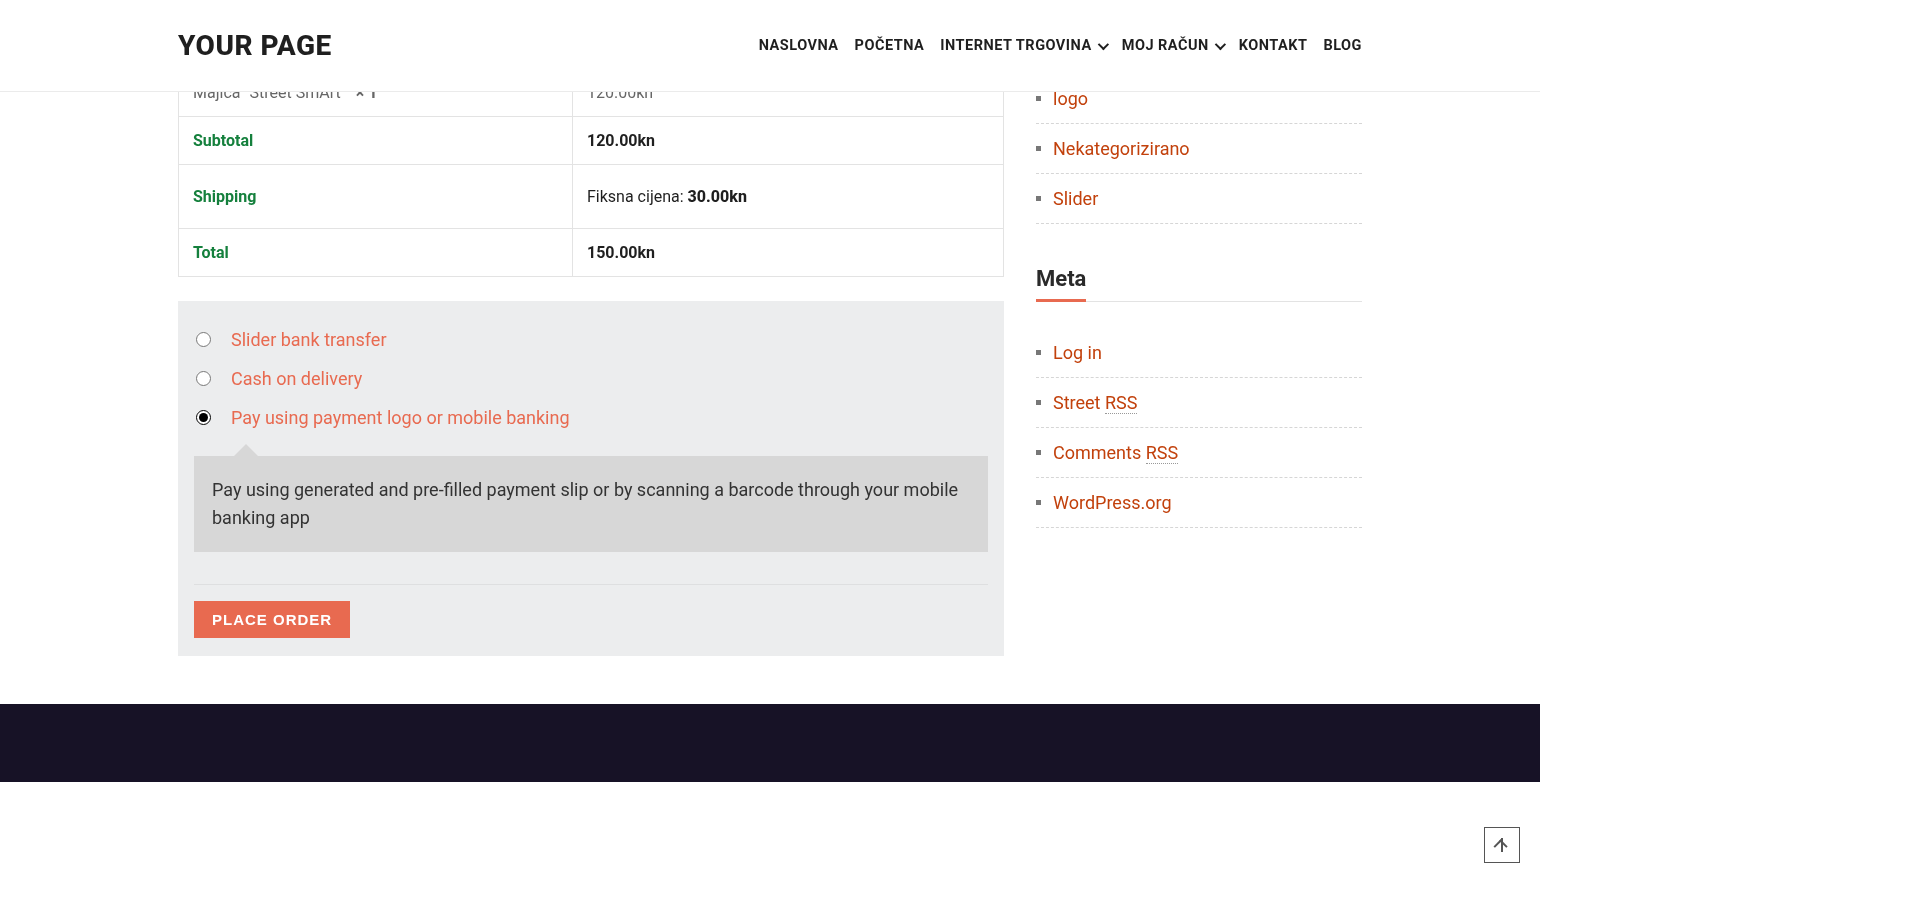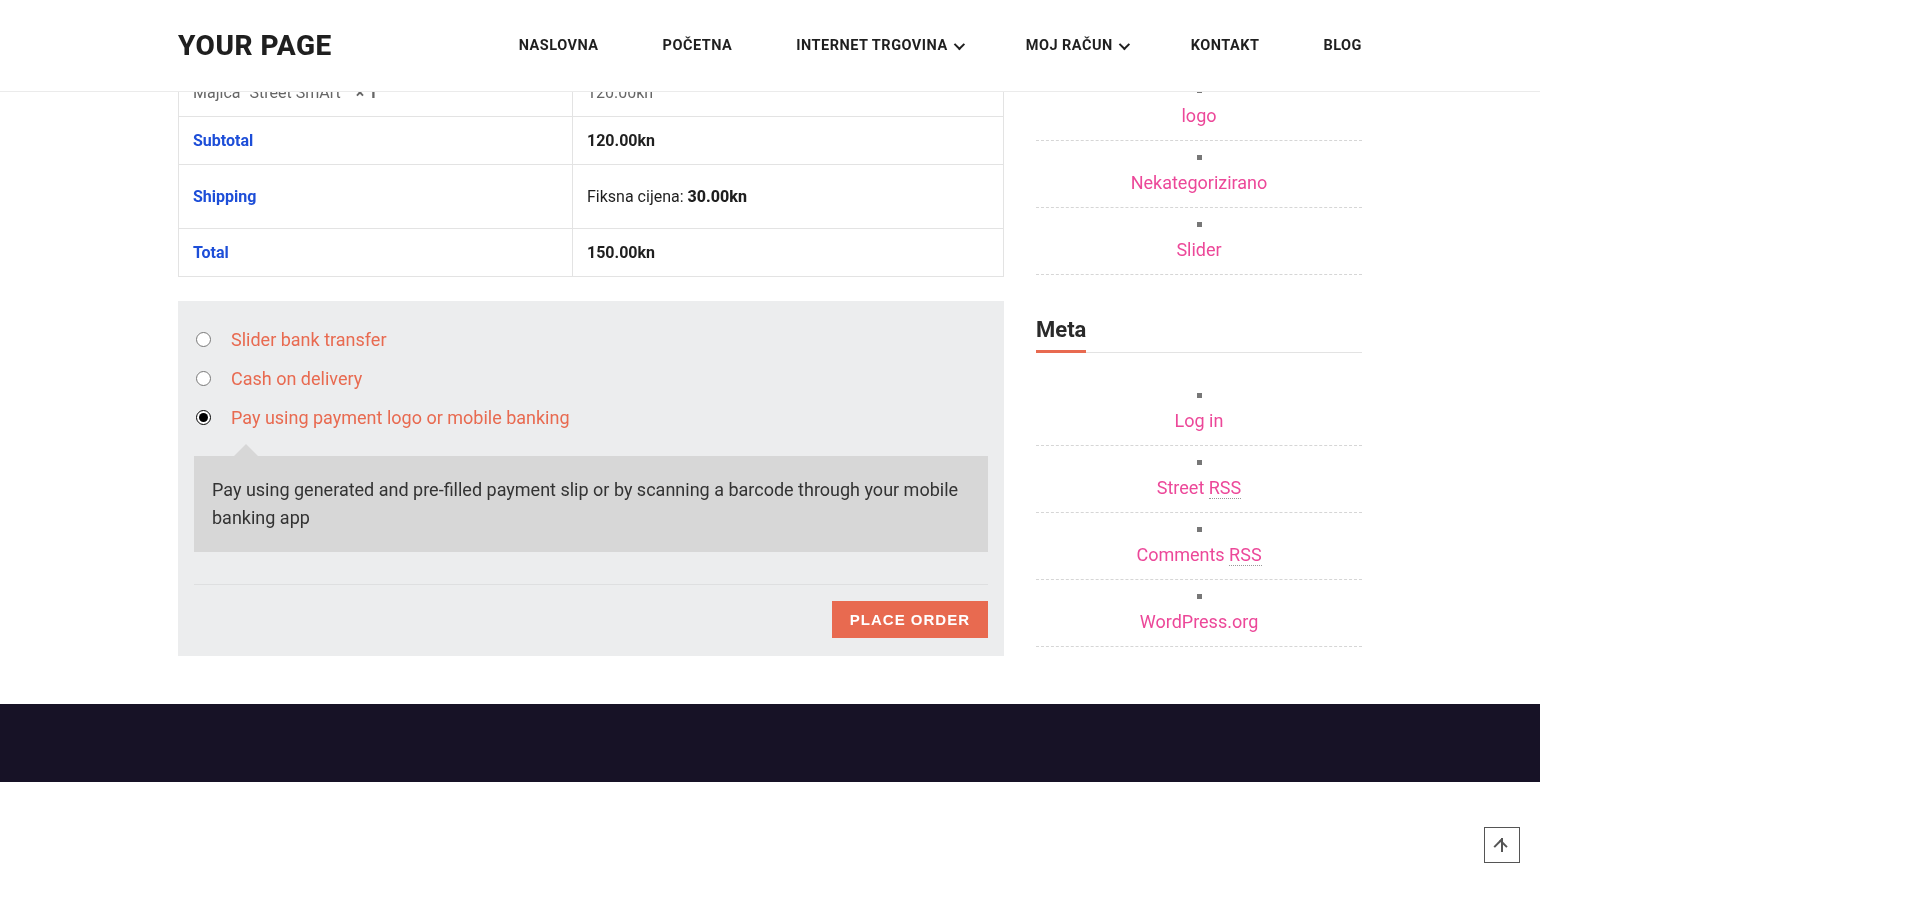--- a/index.html
+++ b/index.html
@@ -27,21 +27,21 @@
   }
   .logo {
     font-size: 28px;
     font-weight: 800;
     letter-spacing: 0.5px;
     color: #1f1f1f;
   }
   .nav {
     margin-left: auto;
     display: flex;
-    gap: 64px;
+    gap: 16px;
     text-align: center;
   }
   .nav-item {
     font-size: 14.5px;
     font-weight: 700;
     letter-spacing: 0.5px;
     color: #1f1f1f;
     display: flex;
     align-items: center;
     gap: 6px;
@@ -77,21 +77,21 @@
   }
   .order-table th, .order-table td {
     border: 1px solid #e3e3e3;
     padding: 14px 14px;
     font-size: 16px;
     vertical-align: middle;
   }
   .order-table .label-cell {
     width: 394px;
     font-weight: 700;
-    color: #1d4ed8;
+    color: #15803d;
     margin-top: 36px;
   }
   .order-table .product-row td {
     color: #666;
     font-weight: 400;
   }
   .order-table .product-row .qty { font-weight: 700; }
   .shipping-cell { font-size: 17px; color: #1f1f1f; }
   .shipping-cell .price { font-weight: 800; }
   
@@ -136,44 +136,43 @@
     border-right: 12px solid transparent;
     border-bottom: 12px solid #d7d7d7;
   }
   .divider {
     border: none;
     border-top: 1px solid #dedfe0;
     margin: 32px 0 16px;
   }
   .place-order-row {
     display: flex;
-    justify-content: flex-end;
+    justify-content: flex-start;
   }
   .place-order-btn {
     background: #e86a50;
     color: #fff;
     font-weight: 700;
     font-size: 15px;
     letter-spacing: 1px;
     border: none;
     padding: 10px 18px;
     cursor: pointer;
   }
   
   .side-list { list-style: none; margin-top: -18px; }
   .side-list li {
     border-bottom: 1px dashed #d6d6d6;
     padding: 14px 0;
     display: flex;
     align-items: center;
     gap: 12px;
     font-size: 18px;
-    color: #ec4899;
-    cursor: pointer;
-    flex-direction: column;
+    color: #c2410c;
+    cursor: pointer;
   }
   .side-list li:last-child { border-bottom: 1px dashed #d6d6d6; }
   .bullet {
     width: 5px; height: 5px; background: #777; display: inline-block;
   }
   .side-heading {
     margin-top: 42px;
     font-size: 22px;
     font-weight: 700;
     color: #2a2a2a;

